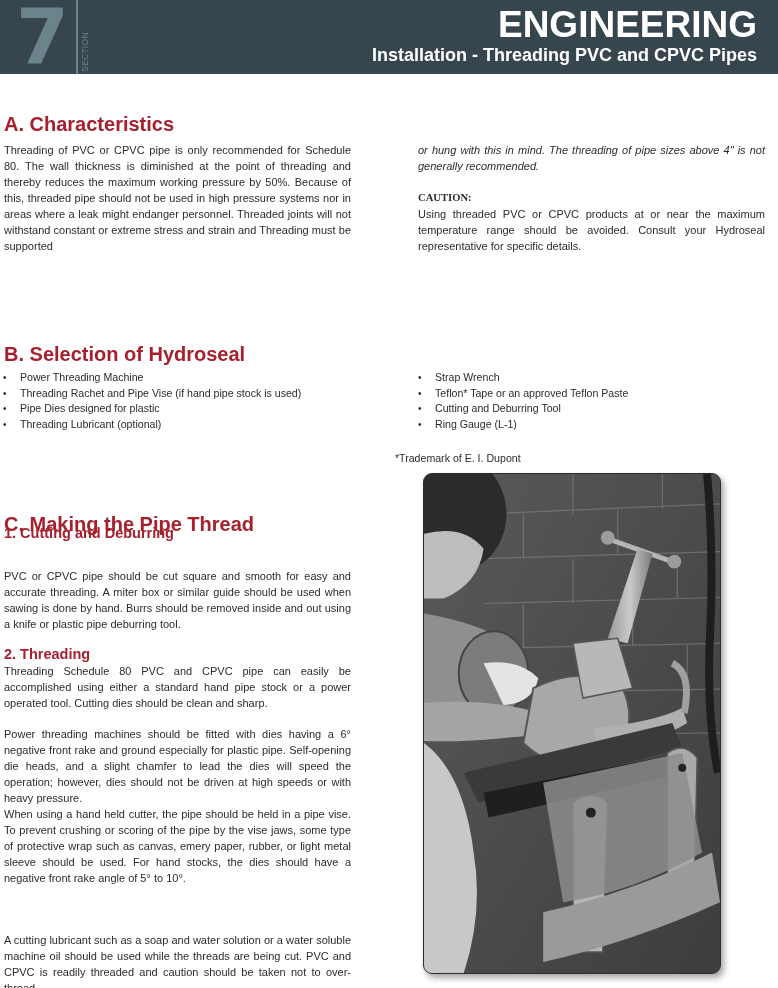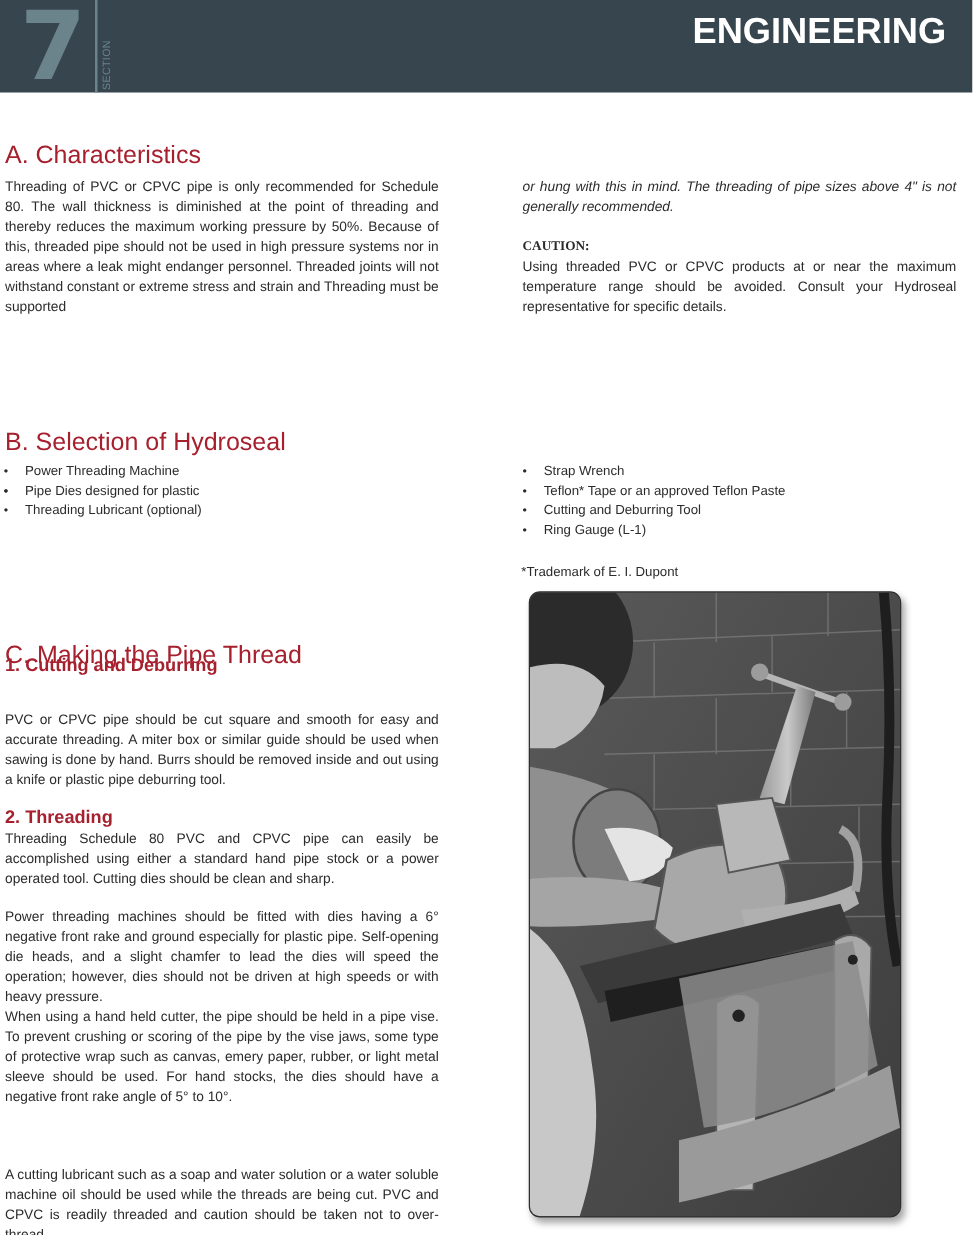--- a/index.html
+++ b/index.html
@@ -20,30 +20,30 @@
     }
     .section-label {
       position: absolute; left: 80px; top: 72px;
       transform: rotate(-90deg); transform-origin: left top;
       font-family: "Liberation Sans", sans-serif; font-size: 8.5px; color: #6b838b;
       letter-spacing: 0.3px; white-space: nowrap;
     }
     .header-title {
       position: absolute; right: 21px; top: 8px;
       font-family: "Liberation Sans", sans-serif; font-weight: bold;
-      font-size: 29px; color: #ffffff; letter-spacing: 0px; line-height: 34px;
+      font-size: 37px; color: #ffffff; letter-spacing: 0px; line-height: 34px;
     }
     .header-subtitle {
       position: absolute; right: 21px; top: 43px;
       font-family: "Liberation Sans", sans-serif; font-weight: bold;
       font-size: 18px; color: #ffffff; line-height: 24px;
     }
 
     .h1 {
-      position: absolute; font-family: "Liberation Sans", sans-serif; font-weight: normal;
+      position: absolute; font-family: "Liberation Sans", sans-serif; font-weight: bold;
       font-size: 20px; color: #a6202e; line-height: 24px; white-space: nowrap;
     }
     .h2 {
       position: absolute; font-family: "Liberation Sans", sans-serif; font-weight: bold;
       font-size: 14.5px; color: #a6202e; line-height: 18px; white-space: nowrap;
     }
     .para {
       position: absolute; font-family: "Liberation Sans", sans-serif;
       font-size: 11px; line-height: 16px; color: #2b2b2b; text-align: justify;
       text-align-last: left;
@@ -76,42 +76,43 @@
     .photo svg { display: block; width: 100%; height: 100%; }
   </style>
 </head>
 <body>
 
 <div class="header">
   <div class="section-num">7</div>
   <div class="section-divider"></div>
   <div class="section-label">SECTION</div>
   <div class="header-title">ENGINEERING</div>
+  <div class="header-subtitle">Installation - Threading PVC and CPVC Pipes</div>
 </div>
 
 <div class="h1" style="left:4px; top:112px;">A. Characteristics</div>
 <div class="para" style="left:4px; top:142px; width:347px;">Threading of PVC or CPVC pipe is only recommended for Schedule 80. The wall thickness is diminished at the point of threading and thereby reduces the maximum working pressure by 50%. Because of this, threaded pipe should not be used in high pressure systems nor in areas where a leak might endanger personnel. Threaded joints will not withstand constant or extreme stress and strain and Threading must be supported</div>
 <div class="para" style="left:418px; top:142px; width:347px;font-style:italic;">or hung with this in mind. The threading of pipe sizes above 4" is not generally recommended.</div>
 <div class="caution-label" style="left:418px; top:190px;">CAUTION:</div>
 <div class="para" style="left:418px; top:206px; width:347px;">Using threaded PVC or CPVC products at or near the maximum temperature range should be avoided. Consult your Hydroseal representative for specific details.</div>
 
 <div class="h1" style="left:4px; top:342px;">B. Selection of Hydroseal</div>
 <ul class="bullets" style="left:2px; top:370px;">
   <li><span class="dot">•</span><span>Power Threading Machine</span></li>
-  <li><span class="dot">•</span></li>
+  <li><span class="dot">•</span><span>Threading Rachet and Pipe Vise (if hand pipe stock is used)</span></li>
   <li><span class="dot">•</span><span>Pipe Dies designed for plastic</span></li>
   <li><span class="dot">•</span><span>Threading Lubricant (optional)</span></li>
 </ul>
 <ul class="bullets" style="left:417px; top:370px;">
   <li><span class="dot">•</span><span>Strap Wrench</span></li>
   <li><span class="dot">•</span><span>Teflon* Tape or an approved Teflon Paste</span></li>
   <li><span class="dot">•</span><span>Cutting and Deburring Tool</span></li>
   <li><span class="dot">•</span><span>Ring Gauge (L-1)</span></li>
 </ul>
-<div class="footnote" style="left:417px; top:450px;">*Trademark of E. I. Dupont</div>
+<div class="footnote" style="left:395px; top:450px;">*Trademark of E. I. Dupont</div>
 
 <div class="h1" style="left:4px; top:512px;">C. Making the Pipe Thread</div>
 <div class="h2" style="left:4px; top:524px;">1. Cutting and Deburring</div>
 <div class="para" style="left:4px; top:568px; width:347px;">PVC or CPVC pipe should be cut square and smooth for easy and accurate threading. A miter box or similar guide should be used when sawing is done by hand. Burrs should be removed inside and out using a knife or plastic pipe deburring tool.</div>
 
 <div class="h2" style="left:4px; top:645px;">2. Threading</div>
 <div class="para" style="left:4px; top:663px; width:347px;">Threading Schedule 80 PVC and CPVC pipe can easily be accomplished using either a standard hand pipe stock or a power operated tool. Cutting dies should be clean and sharp.</div>
 <div class="para" style="left:4px; top:726px; width:347px;">Power threading machines should be fitted with dies having a 6° negative front rake and ground especially for plastic pipe. Self-opening die heads, and a slight chamfer to lead the dies will speed the operation; however, dies should not be driven at high speeds or with heavy pressure.</div>
 <div class="para" style="left:4px; top:806px; width:347px;">When using a hand held cutter, the pipe should be held in a pipe vise. To prevent crushing or scoring of the pipe by the vise jaws, some type of protective wrap such as canvas, emery paper, rubber, or light metal sleeve should be used. For hand stocks, the dies should have a negative front rake angle of 5° to 10°.</div>
 <div class="para" style="left:4px; top:932px; width:347px;">A cutting lubricant such as a soap and water solution or a water soluble machine oil should be used while the threads are being cut. PVC and CPVC is readily threaded and caution should be taken not to over-thread.</div>

